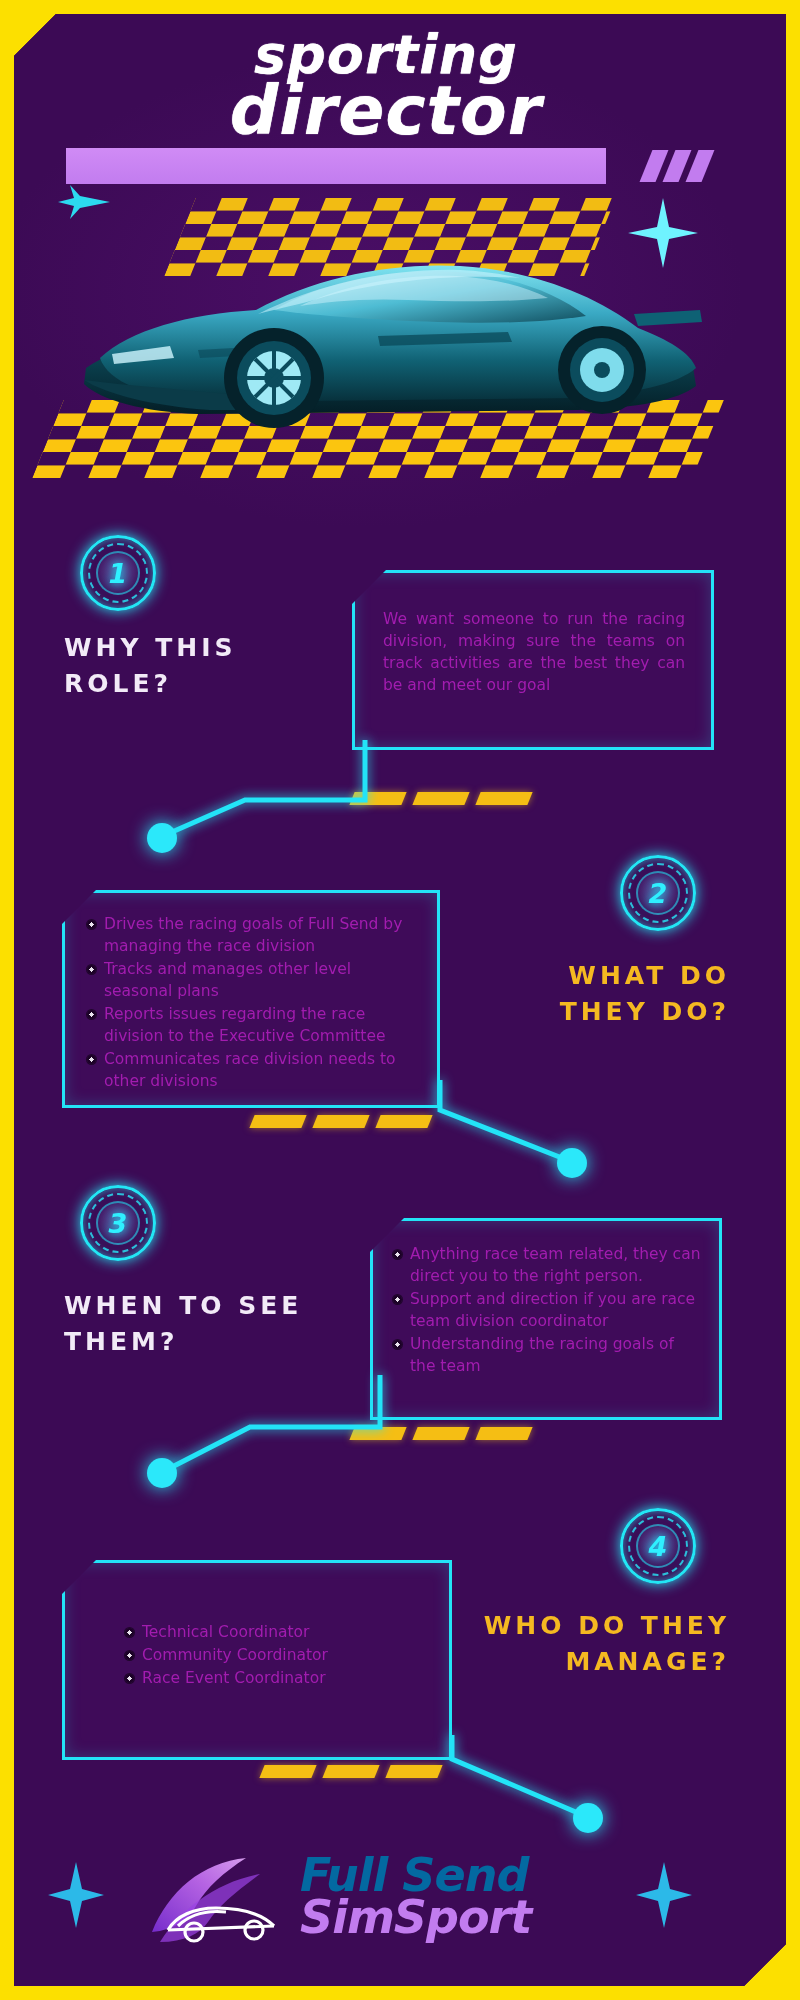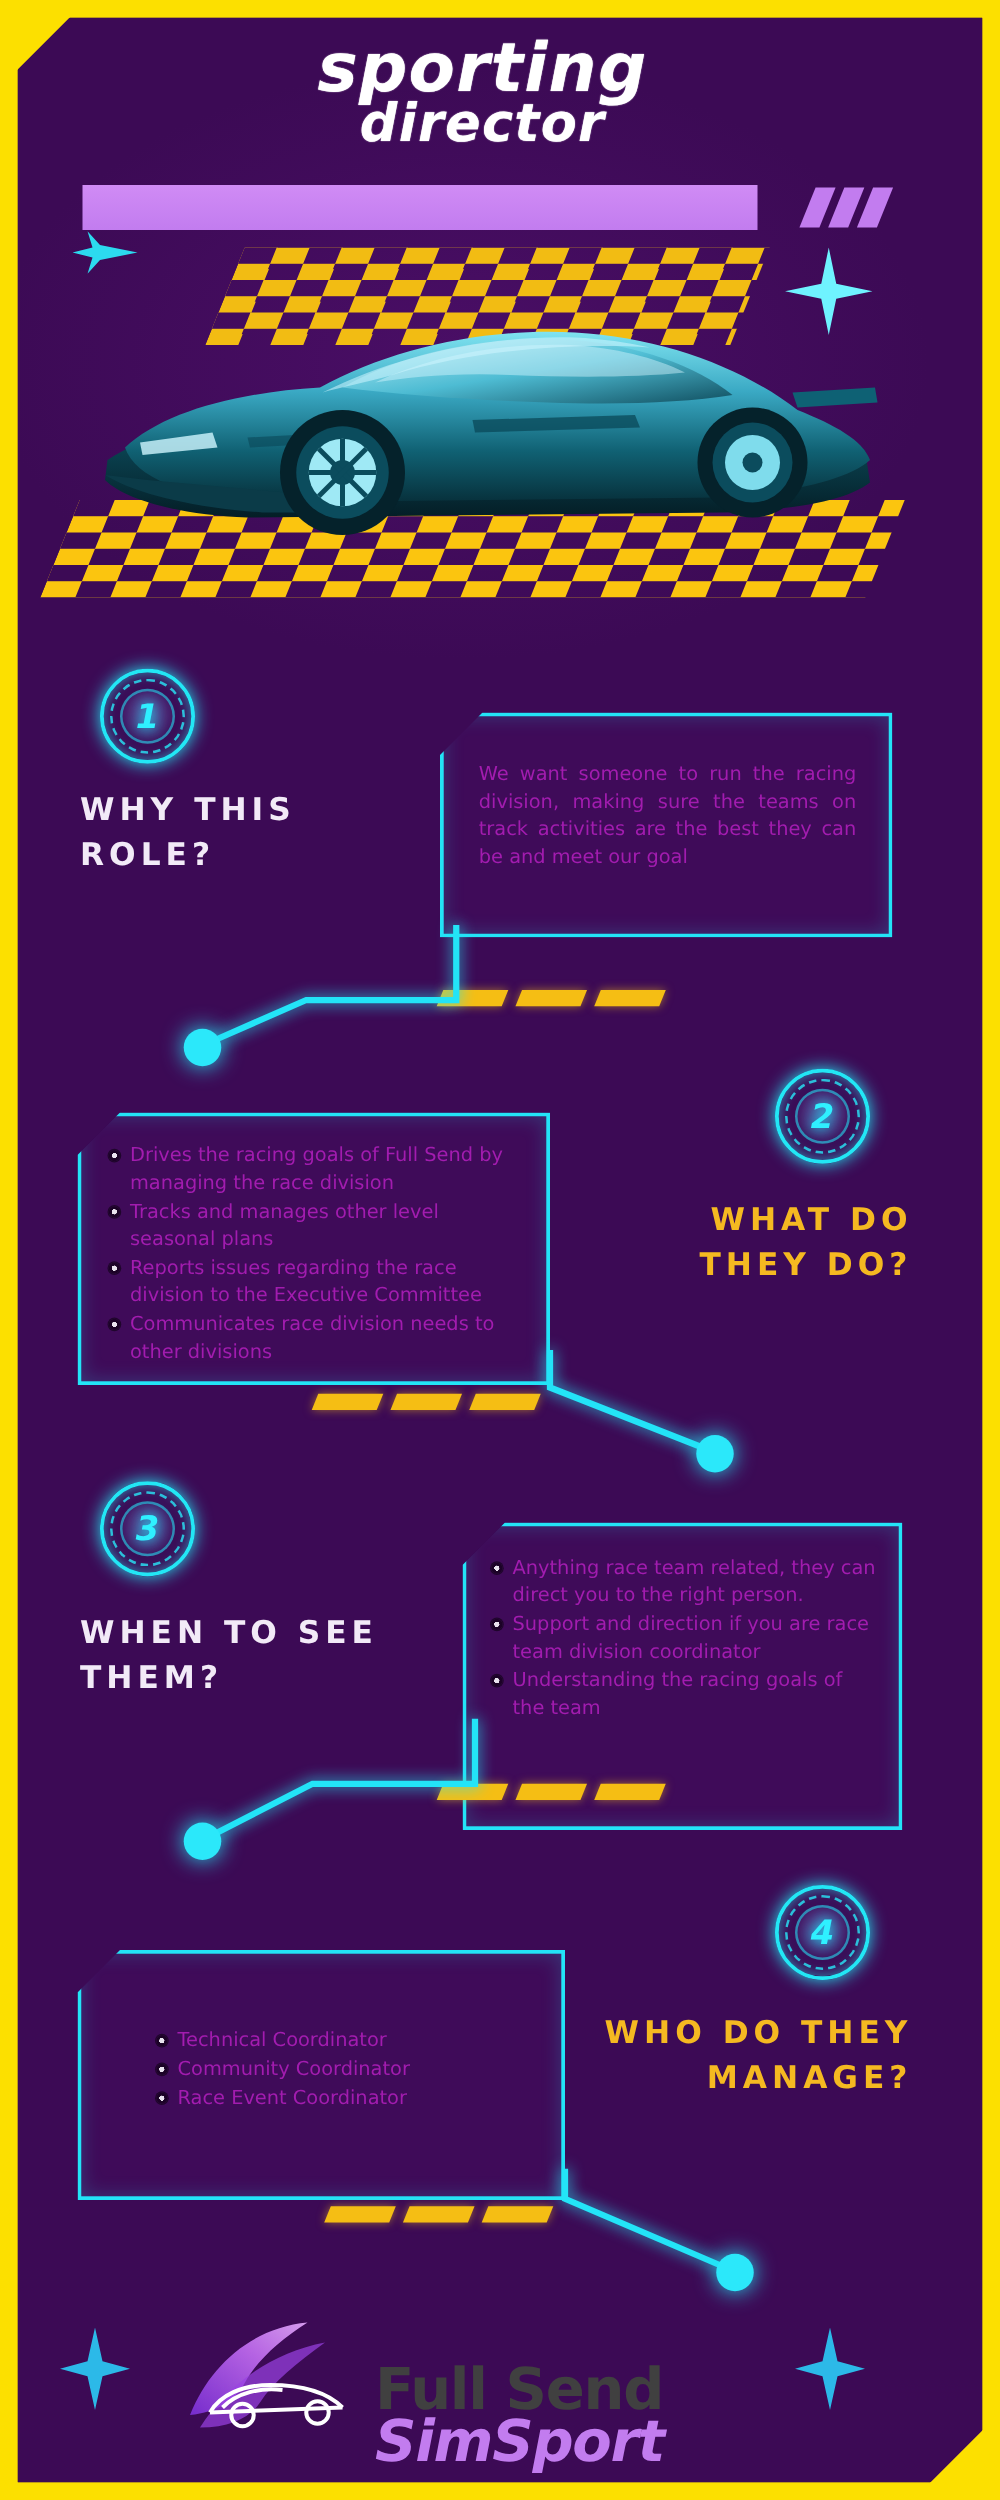--- a/index.html
+++ b/index.html
@@ -38,21 +38,21 @@
   .title-line {
     font-family: "DejaVu Sans", sans-serif;
     font-style: italic;
     font-weight: 700;
     color: #FFFFFF;
     letter-spacing: 1px;
     line-height: 0.92;
     text-shadow: 0 0 1px #ffffff;
   }
   .title-l1 { font-size: 54px; text-align: center; }
-  .title-l2 { font-size: 42px; }
+  .title-l2 { font-size: 68px; }
 
   .lav-bar {
     position: absolute;
     left: 66px; top: 148px;
     width: 540px; height: 36px;
     background: linear-gradient(180deg, #D08BF5 0%, #C27CEF 100%);
   }
   .speed-ticks {
     position: absolute; right: 58px; top: 150px;
     width: 96px; height: 32px;
@@ -190,23 +190,23 @@
   .conn svg { display: block; overflow: visible; }
 
   
   .footer-logo {
     position: absolute;
     left: 300px; top: 1854px;
     width: 300px;
     text-align: left;
   }
   .logo-l1 {
-    font-weight: 700;
-    font-size: 46px; color: #404040;
-    line-height: .92; letter-spacing: -1px; margin-top: 36px;
+    font-style: italic; font-weight: 700;
+    font-size: 46px; color: #0369a1;
+    line-height: .92; letter-spacing: -1px;
   }
   .logo-l2 {
     font-style: italic; font-weight: 700;
     font-size: 46px; color: #C27CEF;
     line-height: .92; letter-spacing: -1px;
   }
   .logo-car { position: absolute; left: 150px; top: 1856px; width: 150px; height: 92px; }
   .footer-star { position: absolute; }
 </style>
 </head>
@@ -376,21 +376,21 @@
   <div class="badge" style="left:80px; top:1185px;">
     <div class="ring-outer"></div>
       <div class="ring-mid"></div>
     <div class="ring-in">
         <span class="num">3</span>
       </div>
   </div>
 
   <div class="sec-head head-white" style="left:64px; top:1288px; width:270px;">WHEN TO SEE THEM?</div>
 
-  <div class="bubble bub-tl" style="left:370px; top:1218px; width:352px; height:246px;">
+  <div class="bubble bub-tl" style="left:370px; top:1218px; width:352px; height:202px;">
     <div class="inner" style="padding:22px 16px 0 20px;">
       <ul>
         <li>Anything race team related, they can direct you to the right person.</li>
         <li>Support and direction if you are race team division coordinator</li>
         <li>Understanding the racing goals of the team</li>
       </ul>
     </div>
   </div>
   <div class="dashes" style="left:352px; top:1427px;">
     <i></i>

